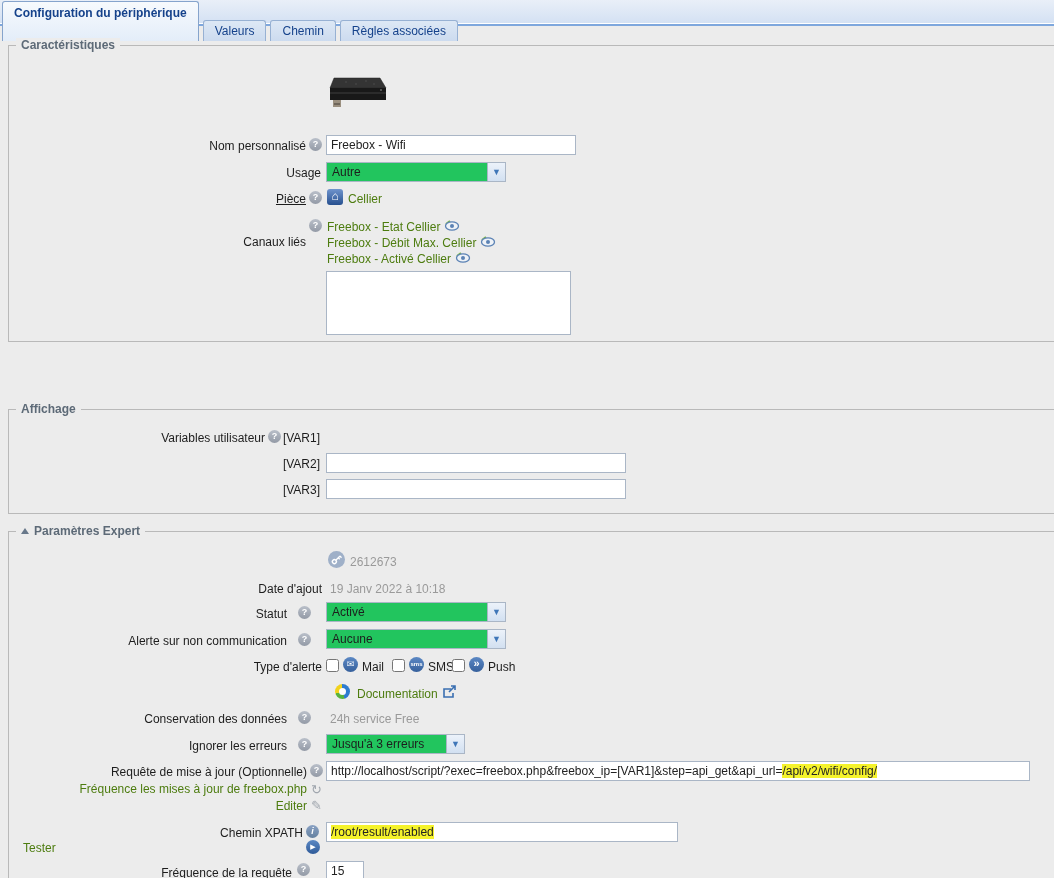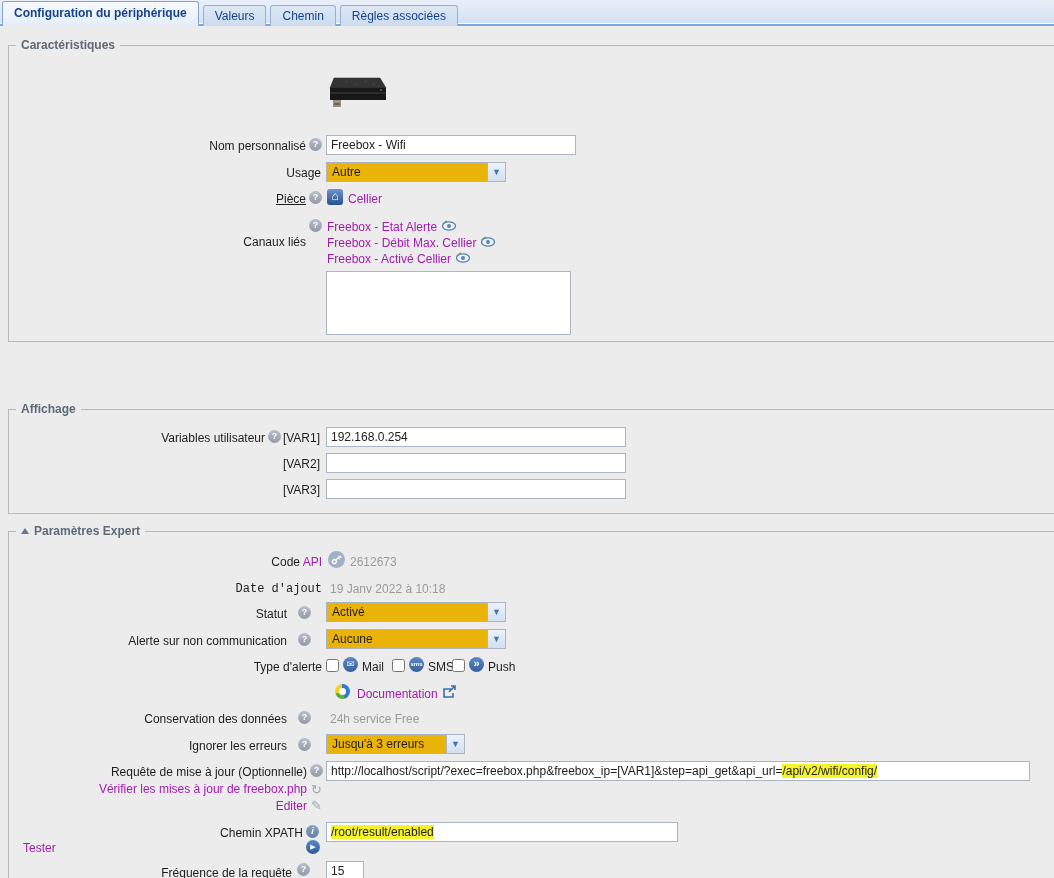--- a/index.html
+++ b/index.html
@@ -4,47 +4,47 @@
 <style>
   html,body{margin:0;padding:0;}
   body{font-family:"Liberation Sans",sans-serif;font-size:12px;color:#1d1d1d;}
   #screen{position:relative;width:1054px;height:878px;background:#ececec;overflow:hidden;}
 
   
   .tabbar{position:absolute;top:0;left:0;width:100%;height:23px;
           background:linear-gradient(#e9eff8,#d4e1f3);border-bottom:1px solid #ffffff;}
   .tabline{position:absolute;top:24px;left:0;width:100%;height:2px;background:#7ea7dd;}
   .tabs{position:absolute;top:0;left:2px;display:flex;gap:4px;}
-  .tab{margin-top:5px;padding:3px 11px 3px;border:1px solid #97b1d3;border-bottom:none;
+  .tab{margin-top:20px;padding:3px 11px 3px;border:1px solid #97b1d3;border-bottom:none;
        border-radius:3px 3px 0 0;background:linear-gradient(#dde8f5,#ccdbef);
        color:#15428b;white-space:nowrap;cursor:pointer;}
   .tab.active{margin-top:1px;padding-top:4px;font-weight:bold;
        background:linear-gradient(#f7fafd,#e3edf9);border-color:#86a4cc;}
 
   
   .fs{position:absolute;border:1px solid #b9b9b9;background:transparent;}
   .leg{position:absolute;background:#ececec;padding:0 5px;font-weight:bold;color:#5d6a77;white-space:nowrap;}
   .leg .collapse{display:inline-block;width:0;height:0;border-left:4px solid transparent;
        border-right:4px solid transparent;border-bottom:6px solid #68788a;margin-right:5px;position:relative;top:-1px;}
 
   
   .lbl{position:absolute;width:280px;text-align:right;white-space:nowrap;color:#1d1d1d;}
   .gray{color:#9a9a9a;}
-  .lnk{color:#a21caf;cursor:pointer;text-decoration:none;white-space:nowrap;}
+  .lnk{color:#4d7c0f;cursor:pointer;text-decoration:none;white-space:nowrap;}
   .qicon{position:absolute;width:13px;height:13px;border-radius:50%;
          background:linear-gradient(#b9bfc9,#939aa6);color:#fff;font-size:9px;font-weight:bold;
          text-align:center;line-height:13px;cursor:pointer;}
   .iicon{position:absolute;width:13px;height:13px;border-radius:50%;
          background:linear-gradient(#8aa2c4,#64809f);color:#fff;font-size:9px;font-weight:bold;
          font-style:italic;text-align:center;line-height:13px;cursor:pointer;}
   .inp{position:absolute;height:16px;border:1px solid #aab6c6;background:#fff;
        font-family:"Liberation Sans",sans-serif;font-size:12px;color:#222;padding:1px 4px;}
   .ta{position:absolute;border:1px solid #aab6c6;background:#fff;resize:none;
       font-family:"Liberation Sans",sans-serif;font-size:12px;}
-  .combo{position:absolute;height:18px;border:1px solid #aab6c6;background:#eab308;cursor:pointer;}
+  .combo{position:absolute;height:18px;border:1px solid #aab6c6;background:#22c55e;cursor:pointer;}
   .combo .txt{display:block;padding:2px 20px 0 5px;white-space:nowrap;overflow:hidden;}
   .combo .trig{position:absolute;right:0;top:0;width:17px;height:100%;
        background:linear-gradient(#ecf2fa,#d2e0f1);border-left:1px solid #aab6c6;
        color:#3f76b8;font-size:9px;text-align:center;line-height:18px;}
   .cb{position:absolute;width:13px;height:13px;margin:0;}
   .circ{position:absolute;width:15px;height:15px;border-radius:50%;
         background:linear-gradient(#5b88c4,#36609c);color:#fff;text-align:center;}
   .fakeinp{position:absolute;height:16px;border:1px solid #aab6c6;background:#fff;
        padding:1px 4px;white-space:nowrap;overflow:hidden;font-size:12px;color:#222;line-height:16px;}
   .hl{background:#f5f32b;}
@@ -103,21 +103,21 @@
 
   <div class="lbl" style="left:26px;top:192px;text-decoration:underline;">Pièce</div>
   <span class="qicon" style="left:309px;top:191px;">?</span>
   <span class="house" style="left:327px;top:189px;">⌂</span>
   <a class="lnk" style="position:absolute;left:348px;top:192px;">Cellier</a>
 
   <div class="lbl" style="left:26px;top:220px;margin-top:15px;">Canaux liés</div>
   <span class="qicon" style="left:309px;top:219px;">?</span>
   <div style="position:absolute;left:327px;top:219px;line-height:16px;">
     <div>
-      <a class="lnk">Freebox - Etat Alerte</a><span class="eye"><svg width="16" height="12" viewBox="0 0 16 12">
+      <a class="lnk">Freebox - Etat Cellier</a><span class="eye"><svg width="16" height="12" viewBox="0 0 16 12">
             <line x1="2" y1="4" x2="6" y2="1" stroke="#7ab648" stroke-width="2"></line>
             <ellipse cx="8" cy="6" rx="6.5" ry="4.2" fill="#eef2f7" stroke="#5b82b4" stroke-width="1.3"></ellipse>
             <circle cx="8" cy="6" r="2" fill="#5b82b4"></circle>
           </svg></span>
     </div>
     <div>
       <a class="lnk">Freebox - Débit Max. Cellier</a><span class="eye"><svg width="16" height="12" viewBox="0 0 16 12">
             <line x1="2" y1="4" x2="6" y2="1" stroke="#7ab648" stroke-width="2"></line>
             <ellipse cx="8" cy="6" rx="6.5" ry="4.2" fill="#eef2f7" stroke="#5b82b4" stroke-width="1.3"></ellipse>
             <circle cx="8" cy="6" r="2" fill="#5b82b4"></circle>
@@ -133,45 +133,40 @@
   </div>
 
   <textarea class="ta" style="left: 326px; top: 271px; width: 239px; height: 58px;" title=""></textarea>
 
   <div class="fs" style="left:8px;top:409px;width:1060px;height:103px;"></div>
   <div class="leg" style="left:16px;top:402px;">Affichage</div>
 
   <div class="lbl" style="left:-15px;top:431px;">Variables utilisateur</div>
   <span class="qicon" style="left:268px;top:430px;">?</span>
   <div class="lbl" style="left:40px;top:431px;">[VAR1]</div>
-  <input class="inp" style="left: 326px; top: 427px; width: 290px;" value="192.168.0.254">
   <div class="lbl" style="left:40px;top:457px;">[VAR2]</div>
   <input class="inp" style="left: 326px; top: 453px; width: 290px;" value="">
   <div class="lbl" style="left:40px;top:483px;">[VAR3]</div>
   <input class="inp" style="left: 326px; top: 479px; width: 290px;" value="">
 
   <div class="fs" style="left:8px;top:531px;width:1060px;height:400px;"></div>
   <div class="leg" style="left:16px;top:524px;"><span class="collapse"></span><span>Paramètres Expert</span></div>
 
-  <div class="lbl" style="left:42px;top:555px;">
-    <span>Code</span>
-    <a class="lnk">API</a>
-  </div>
   <svg style="position:absolute;left:328px;top:551px;" width="17" height="17" viewBox="0 0 17 17">
     <circle cx="8.5" cy="8.5" r="8.5" fill="#9fb0c8"></circle>
     <g transform="rotate(-45 8.5 8.5)" stroke="#fff" fill="none" stroke-width="1.4">
       <circle cx="5.5" cy="8.5" r="2"></circle>
       <line x1="7.5" y1="8.5" x2="13.5" y2="8.5"></line>
       <line x1="11" y1="8.5" x2="11" y2="10.5"></line>
       <line x1="13.3" y1="8.5" x2="13.3" y2="10.8"></line>
     </g>
   </svg>
   <span class="gray" style="position:absolute;left:350px;top:555px;">2612673</span>
 
-  <div class="lbl" style="left:42px;top:582px;font-family:Liberation Mono, monospace;">Date d'ajout</div>
+  <div class="lbl" style="left:42px;top:582px;">Date d'ajout</div>
   <span class="gray" style="position:absolute;left:330px;top:582px;">19 Janv 2022 à 10:18</span>
 
   <div class="lbl" style="left:7px;top:607px;">Statut</div>
   <span class="qicon" style="left:298px;top:606px;">?</span>
   <div class="combo" style="left:326px;top:602px;width:178px;">
     <span class="txt">Activé</span>
     <span class="trig">▼</span>
   </div>
 
   <div class="lbl" style="left:7px;top:634px;">Alerte sur non communication</div>
@@ -211,21 +206,21 @@
     <span class="txt">Jusqu'à 3 erreurs</span>
     <span class="trig">▼</span>
   </div>
 
   <div class="lbl" style="left:27px;top:765px;">Requête de mise à jour (Optionnelle)</div>
   <span class="qicon" style="left:310px;top:764px;">?</span>
   <div class="fakeinp" style="left:326px;top:761px;width:694px;">
     <span>http://localhost/script/?exec=freebox.php&amp;freebox_ip=[VAR1]&amp;step=api_get&amp;api_url=</span><span class="hl">/api/v2/wifi/config/</span>
   </div>
 
-  <a class="lnk" style="position:absolute;left:27px;top:782px;width:280px;text-align:right;display:block;">Vérifier les mises à jour de freebox.php</a>
+  <a class="lnk" style="position:absolute;left:27px;top:782px;width:280px;text-align:right;display:block;">Fréquence les mises à jour de freebox.php</a>
   <span class="smallicon" style="left:311px;top:783px;">↻</span>
 
   <a class="lnk" style="position:absolute;left:27px;top:799px;width:280px;text-align:right;display:block;">Editer</a>
   <span class="smallicon" style="left:311px;top:799px;">✎</span>
 
   <div class="lbl" style="left:23px;top:826px;">Chemin XPATH</div>
   <span class="iicon" style="left:306px;top:825px;">i</span>
   <div class="fakeinp" style="left:326px;top:822px;width:342px;">
     <span class="hl">/root/result/enabled</span>
   </div>

